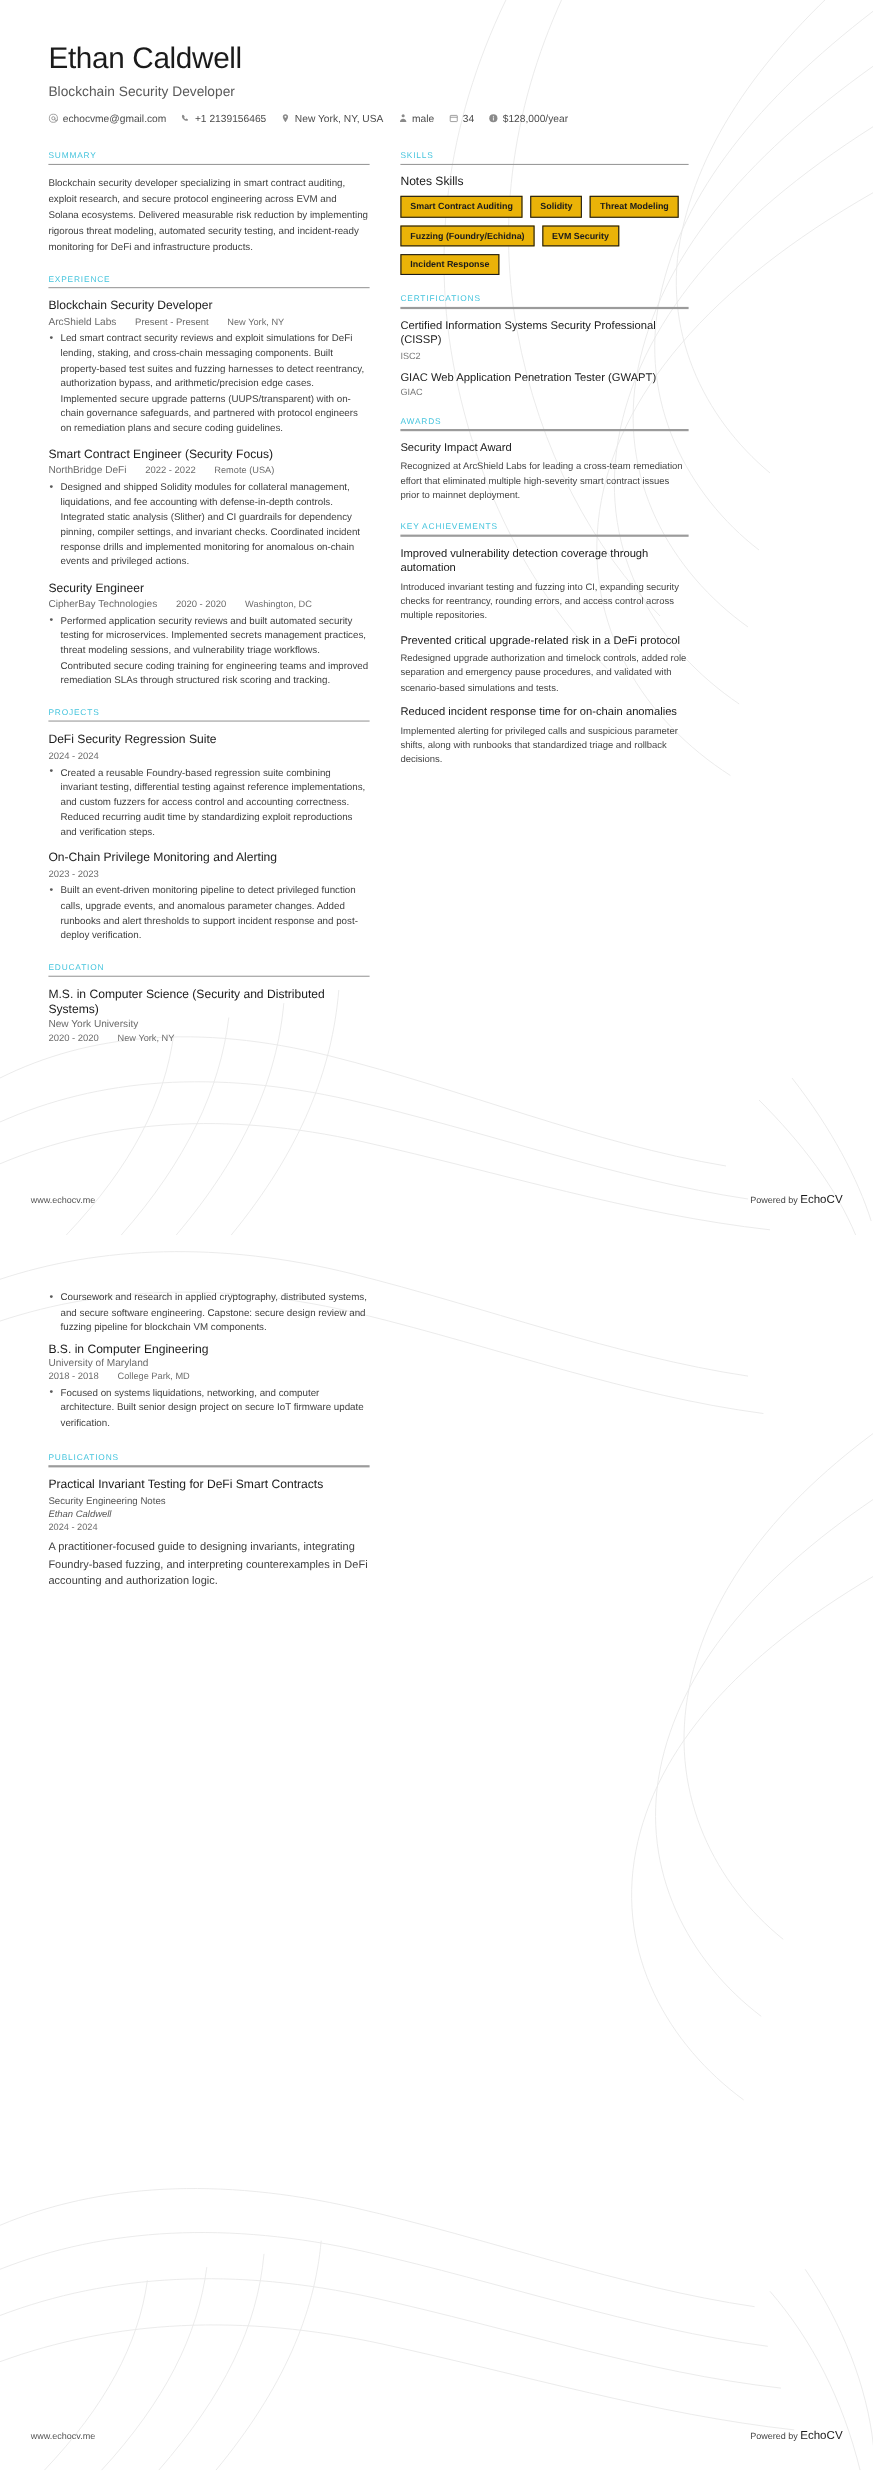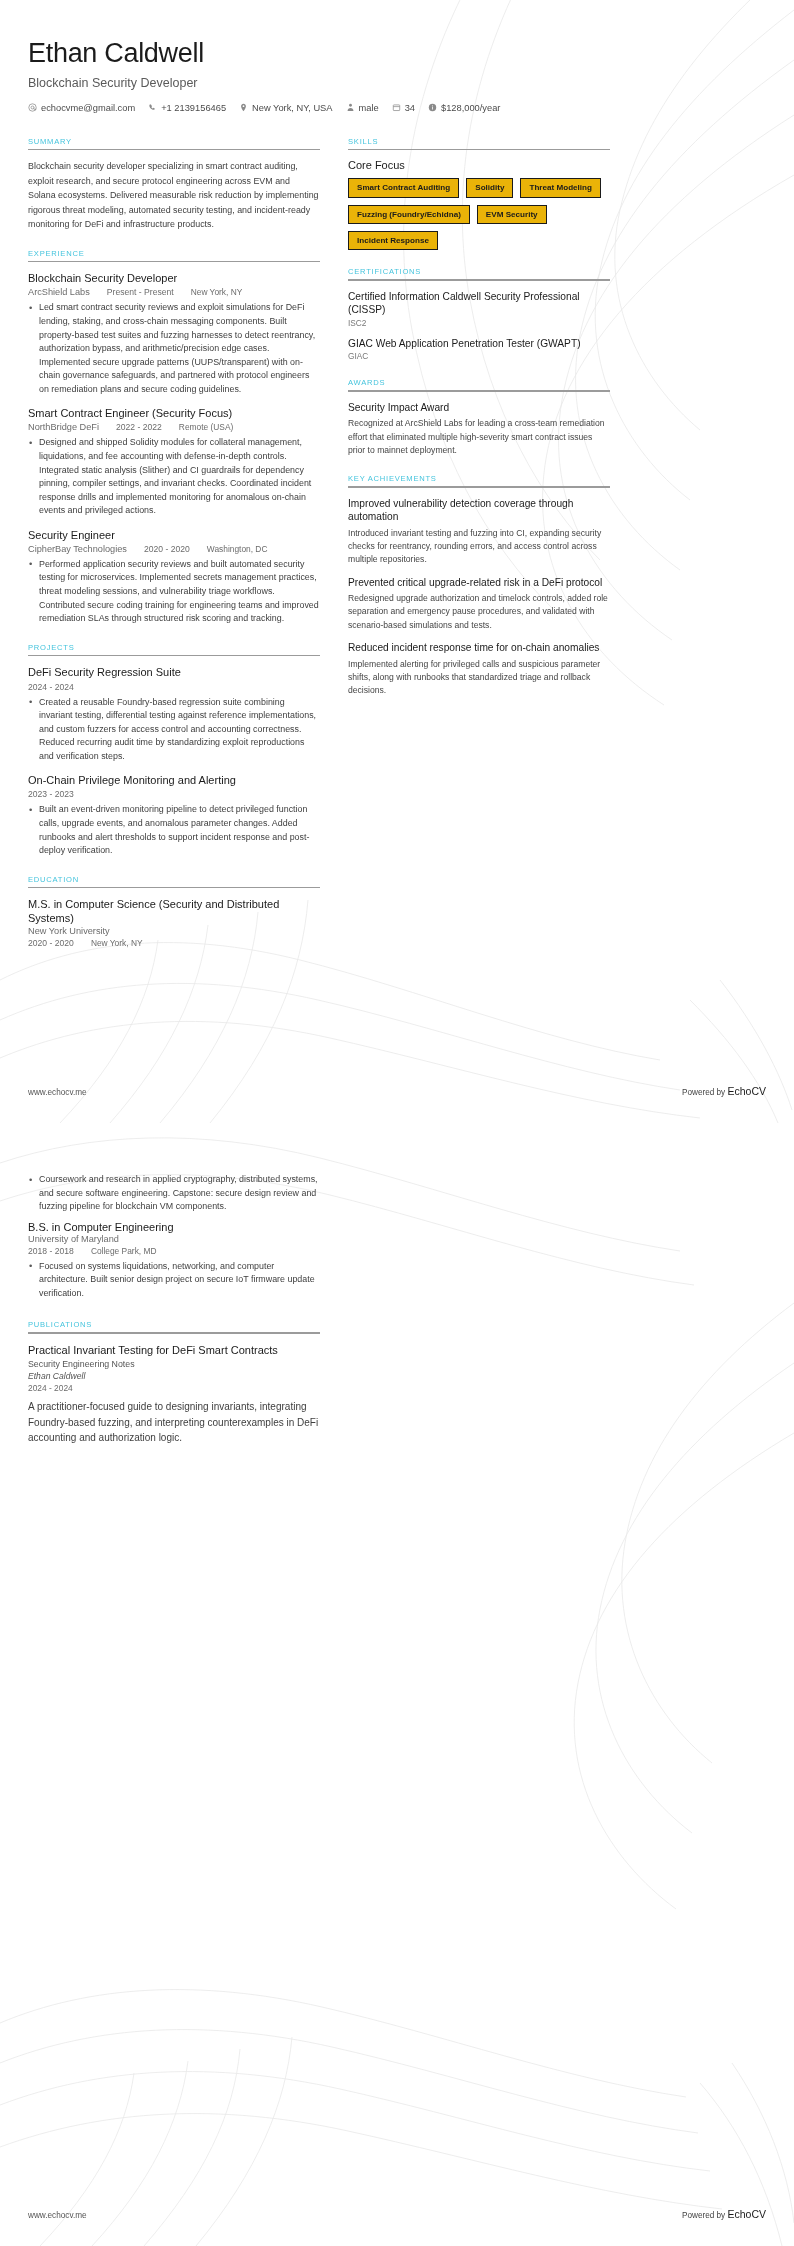--- a/index.html
+++ b/index.html
@@ -18,21 +18,21 @@
   }
   .bg-art {
     position: absolute;
     inset: 0;
     z-index: 0;
     pointer-events: none;
   }
   .content {
     position: relative;
     z-index: 2;
-    padding: 0 28px;
+    padding: 0 44px;
   }
 
   
   .header { padding-top: 38px; }
   .name {
     font-size: 27px;
     font-weight: 400;
     letter-spacing: -0.3px;
     color: #1b1b1b;
     line-height: 1.18;
@@ -362,36 +362,36 @@
           </div>
         </div>
 
       </div>
 
       <div class="col-right">
 
         <div class="section">
           <div class="section-title">SKILLS</div>
           <div class="section-rule"></div>
-          <div class="skills-group-label">Core Focus</div>
+          <div class="skills-group-label">Notes Skills</div>
           <div class="tags">
             <span class="tag">Smart Contract Auditing</span>
             <span class="tag">Solidity</span>
             <span class="tag">Threat Modeling</span>
             <span class="tag">Fuzzing (Foundry/Echidna)</span>
             <span class="tag">EVM Security</span>
             <span class="tag">Incident Response</span>
           </div>
         </div>
 
         <div class="section">
           <div class="section-title">CERTIFICATIONS</div>
           <div class="section-rule"></div>
           <div class="sub-entry">
-            <div class="sub-title">Certified Information Caldwell Security Professional (CISSP)</div>
+            <div class="sub-title">Certified Information Systems Security Professional (CISSP)</div>
             <div class="sub-org">ISC2</div>
           </div>
           <div class="sub-entry">
             <div class="sub-title">GIAC Web Application Penetration Tester (GWAPT)</div>
             <div class="sub-org">GIAC</div>
           </div>
         </div>
 
         <div class="section">
           <div class="section-title">AWARDS</div>

